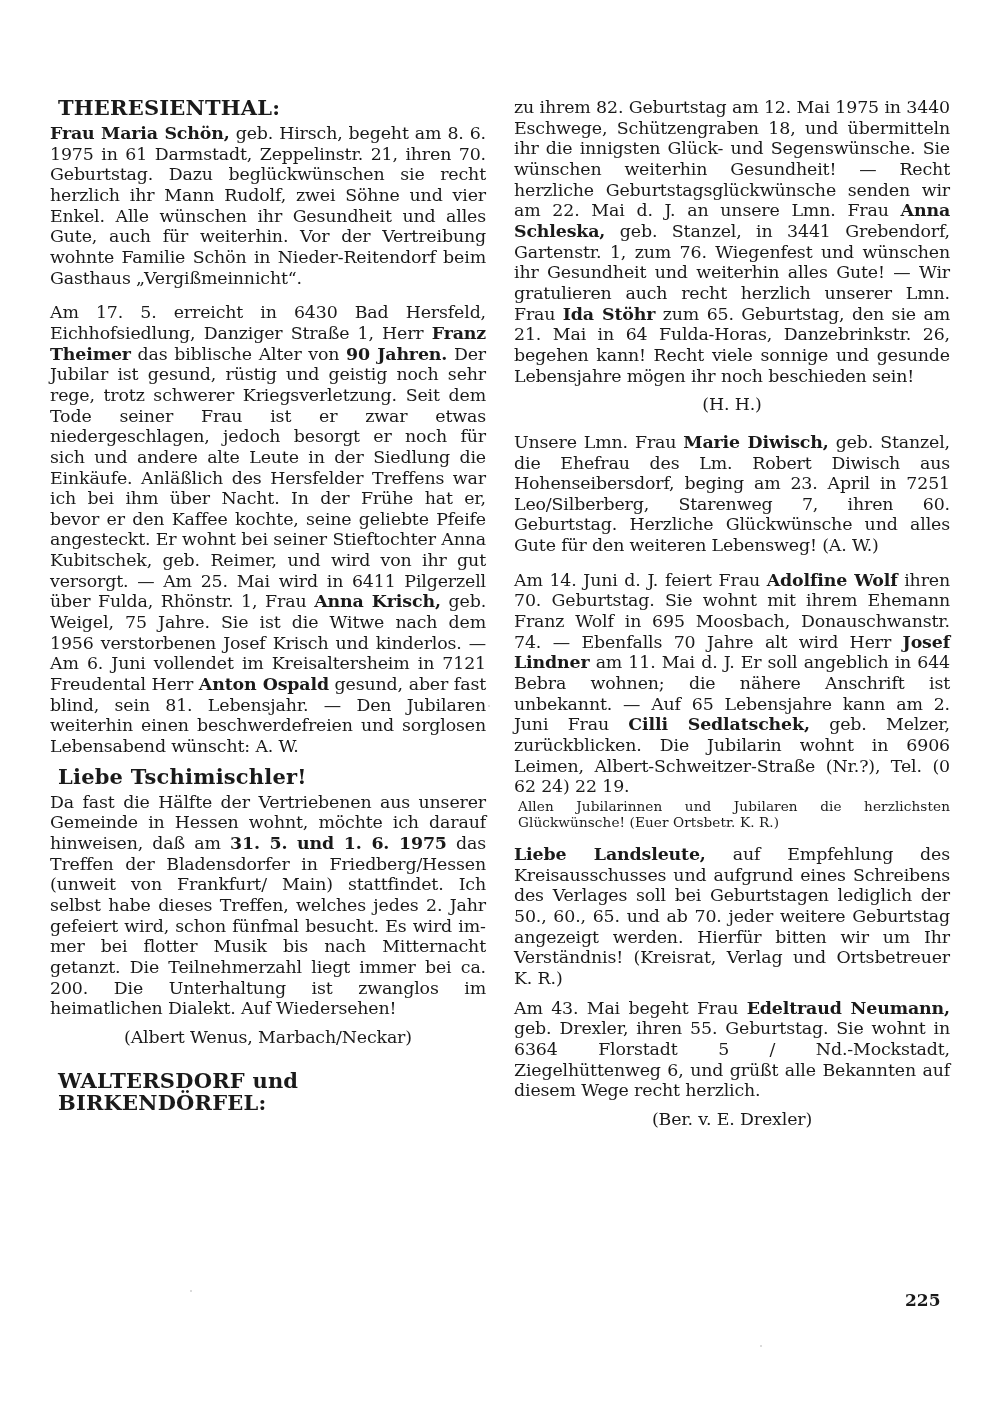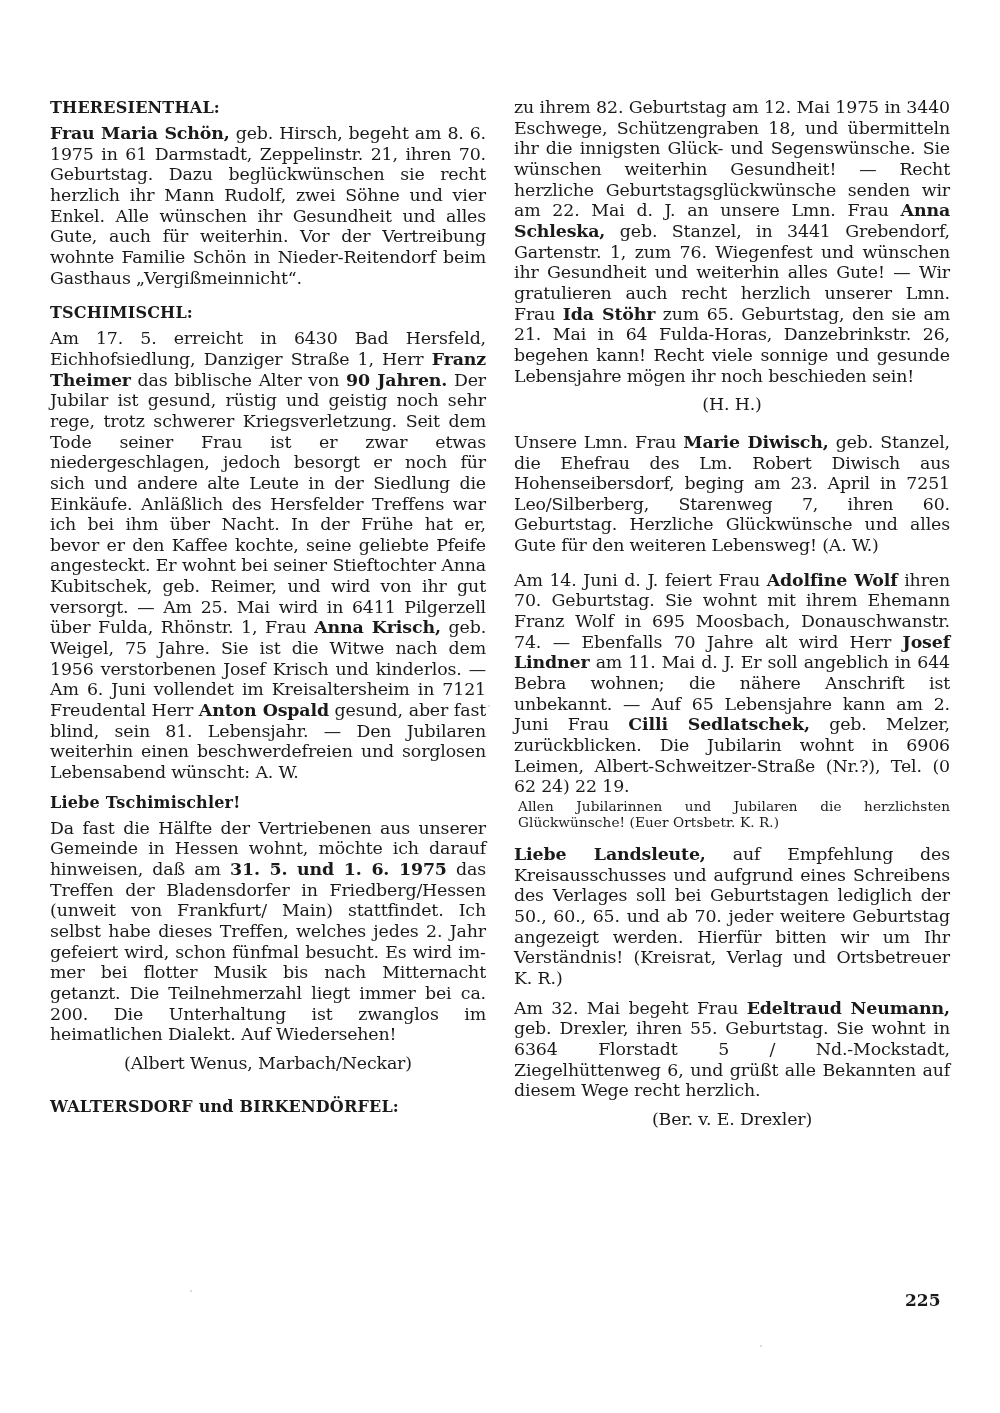--- a/index.html
+++ b/index.html
@@ -10,22 +10,22 @@
   }
   .col {
     position: absolute; top: 97px; width: 436px;
     font-size: 17.4px; line-height: 20.65px;
     text-align: justify; hyphens: manual;
     letter-spacing: -0.15px;
   }
   .col.left { left: 50px; }
   .col.right { left: 514px; top: 97px; }
   .heading {
-    font-weight: bold; font-size: 16px; letter-spacing: 0.2px;
-    margin: 0 0 4px 0; line-height: 22px; text-align: left;
+    font-weight: bold; font-size: 21px; letter-spacing: 0.2px;
+    margin: 0 0 4px 8px; line-height: 22px; text-align: left;
   }
   .para { margin: 0; }
   .para b { font-weight: bold; }
   .sign { text-align: center; margin: 8px; }
   .gap-s { height: 9px; }
   .gap-m { height: 14px; }
   .small {
     font-size: 13.6px; line-height: 15.5px; margin: 2px 0 0 0;
     letter-spacing: 0.1px; text-align: justify; padding-left: 4px;
   }
@@ -41,21 +41,20 @@
 <div class="col left">
 
   <section>
     <h2 class="heading">THERESIENTHAL:</h2>
     <p class="para"><b>Frau Maria Schön,</b><span> geb. Hirsch, begeht am 8. 6. 1975 in 61 Darmstadt, Zeppelinstr. 21, ihren 70. Geburtstag. Dazu beglückwün­schen sie recht herzlich ihr Mann Rudolf, zwei Söhne und vier Enkel. Alle wünschen ihr Gesundheit und alles Gute, auch für weiterhin. Vor der Vertreibung wohnte Familie Schön in Nieder-Reitendorf beim Gasthaus „Vergißmeinnicht“.</span></p>
   </section>
 
   <div class="gap-m"></div>
 
   <section>
-    <h2 class="heading">TSCHIMISCHL:</h2>
     <p class="para"><span>Am 17. 5. erreicht in 6430 Bad Hersfeld, Eichhofsiedlung, Danziger Straße 1, Herr </span><b>Franz Theimer</b><span> das biblische Alter von </span><b>90 Jahren.</b><span> Der Jubilar ist gesund, rüstig und geistig noch sehr rege, trotz schwerer Kriegsverletzung. Seit dem Tode seiner Frau ist er zwar etwas niedergeschlagen, jedoch besorgt er noch für sich und ande­re alte Leute in der Siedlung die Einkäufe. Anläßlich des Hersfelder Treffens war ich bei ihm über Nacht. In der Frühe hat er, bevor er den Kaffee kochte, seine geliebte Pfeife angesteckt. Er wohnt bei seiner Stieftochter Anna Kubitschek, geb. Rei­mer, und wird von ihr gut versorgt. — Am 25. Mai wird in 6411 Pilgerzell über Fulda, Rhönstr. 1, Frau </span><b>Anna Krisch,</b><span> geb. Weigel, 75 Jahre. Sie ist die Witwe nach dem 1956 verstorbenen Josef Krisch und kinderlos. — Am 6. Juni vollendet im Kreisaltersheim in 7121 Freudental Herr </span><b>Anton Ospald</b><span> gesund, aber fast blind, sein 81. Lebensjahr. — Den Jubilaren weiterhin einen beschwerdefreien und sorglosen Le­bensabend wünscht: A. W.</span></p>
   </section>
 
   <div class="gap-s"></div>
 
   <section>
     <h2 class="heading">Liebe Tschimischler!</h2>
     <p class="para"><span>Da fast die Hälfte der Vertriebenen aus unserer Gemeinde in Hessen wohnt, möch­te ich darauf hinweisen, daß am </span><b>31. 5. und 1. 6. 1975</b><span> das Treffen der Bladensdorfer in Friedberg/Hessen (unweit von Frankfurt/ Main) stattfindet. Ich selbst habe dieses Treffen, welches jedes 2. Jahr gefeiert wird, schon fünfmal besucht. Es wird im­mer bei flotter Musik bis nach Mitternacht getanzt. Die Teilnehmerzahl liegt immer bei ca. 200. Die Unterhaltung ist zwanglos im heimatlichen Dialekt. Auf Wiedersehen!</span></p>
     <p class="sign">(Albert Wenus, Marbach/Neckar)</p>
   </section>
@@ -89,21 +88,21 @@
 
   <div class="gap-m"></div>
 
   <section>
     <p class="para"><b>Liebe Landsleute,</b><span> auf Empfehlung des Kreisausschusses und aufgrund eines Schreibens des Verlages soll bei Geburts­tagen lediglich der 50., 60., 65. und ab 70. jeder weitere Geburtstag angezeigt wer­den. Hierfür bitten wir um Ihr Verständ­nis! (Kreisrat, Verlag und Ortsbetreuer K. R.)</span></p>
   </section>
 
   <div class="gap-s"></div>
 
   <section>
-    <p class="para"><span>Am 32. Mai begeht Frau </span><b>Edeltraud Neu­mann,</b><span> geb. Drexler, ihren 55. Geburtstag. Sie wohnt in 6364 Florstadt 5 / Nd.-Mock­stadt, Ziegelhüttenweg 6, und grüßt alle Bekannten auf diesem Wege recht herzlich.</span></p>
+    <p class="para"><span>Am 43. Mai begeht Frau </span><b>Edeltraud Neu­mann,</b><span> geb. Drexler, ihren 55. Geburtstag. Sie wohnt in 6364 Florstadt 5 / Nd.-Mock­stadt, Ziegelhüttenweg 6, und grüßt alle Bekannten auf diesem Wege recht herzlich.</span></p>
     <p class="sign">(Ber. v. E. Drexler)</p>
   </section>
 </div>
 
 <div class="page-number">225</div>
 
 <div class="scan-dot" style="left:488px;top:705px"></div>
 <div class="scan-dot" style="left:190px;top:1290px"></div>
 <div class="scan-dot" style="left:760px;top:1345px"></div>
 

